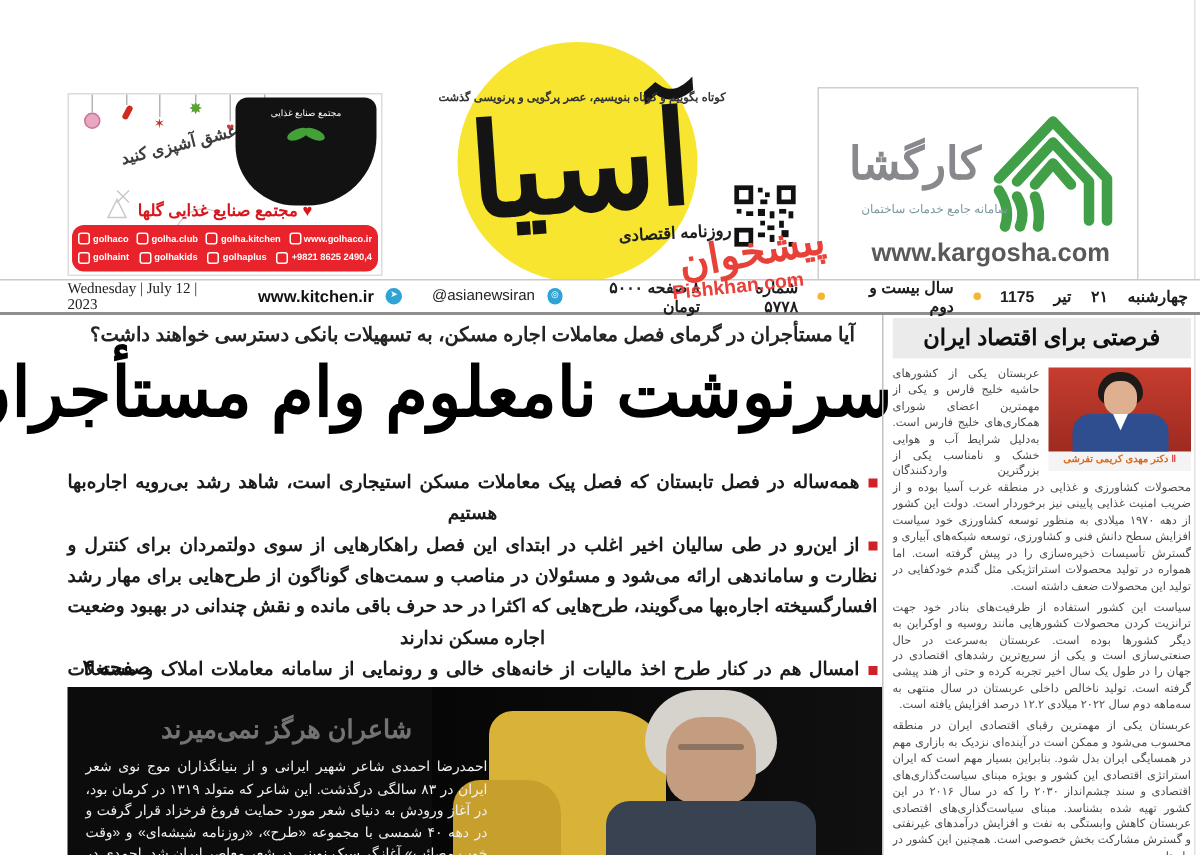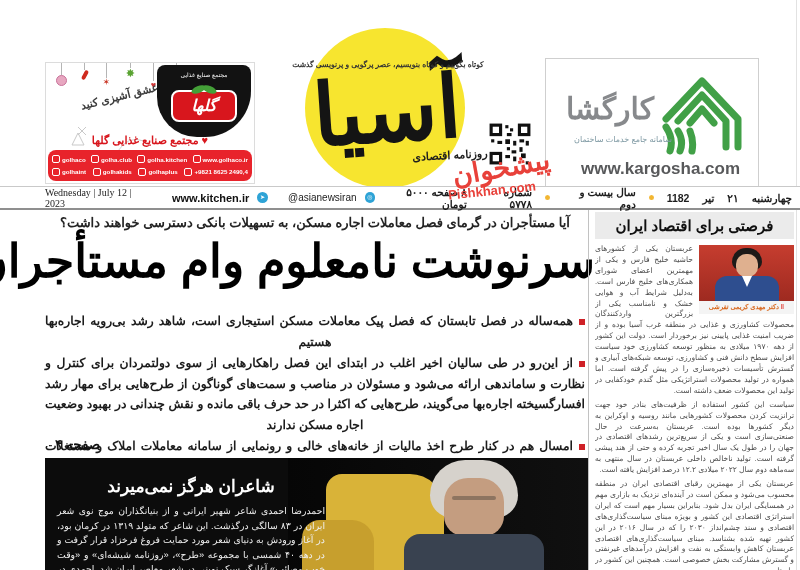--- a/index.html
+++ b/index.html
@@ -73,21 +73,21 @@
 
   
   .obit{position:absolute;left:45px;top:458px;width:543px;height:112px;background:#0c0c0c;overflow:hidden;}
   .obit-photo{position:absolute;right:0;top:0;width:300px;height:112px;background:linear-gradient(90deg,#060606,#101010);}
   .chair-back{position:absolute;left:38px;top:16px;width:118px;height:96px;background:#d9b338;border-radius:16px 34px 4px 4px;}
   .chair-arm{position:absolute;left:14px;top:62px;width:72px;height:50px;background:#c79f2d;border-radius:18px 22px 0 0;}
   .man-hair{position:absolute;right:70px;top:2px;width:88px;height:58px;background:#d6d2cc;border-radius:40px 40px 26px 26px;}
   .man-face{position:absolute;right:84px;top:20px;width:60px;height:58px;background:#c49d80;border-radius:24px 24px 20px 20px;}
   .man-brow{position:absolute;right:92px;top:38px;width:44px;height:4px;background:#8d7460;border-radius:2px;}
   .man-shirt{position:absolute;right:44px;top:76px;width:140px;height:36px;background:#394250;border-radius:16px 16px 0 0;}
-  .obit-head{position:absolute;left:12px;top:18px;width:268px;text-align:center;color:#ffffff;font-size:17px;font-weight:bold;direction:rtl;}
+  .obit-head{position:absolute;left:12px;top:18px;width:268px;text-align:center;color:#737373;font-size:17px;font-weight:bold;direction:rtl;}
   .obit-body{position:absolute;left:12px;top:46px;width:268px;color:#f0f0f0;font-size:9.3px;line-height:14.6px;direction:rtl;text-align:justify;}
 
   
   .vline{position:absolute;left:588px;top:209px;bottom:0;width:1px;background:#c2c2c2;}
   .opinion{position:absolute;left:595px;top:212px;width:199px;height:358px;overflow:hidden;}
   .op-head{background:#ebebeb;height:27px;line-height:27px;text-align:center;font-size:15px;font-weight:bold;color:#0f0f0f;direction:rtl;}
   .op-body{margin-top:5px;direction:rtl;text-align:justify;font-size:7.6px;line-height:10.9px;color:#4b4b4b;}
   .op-photo-wrap{float:right;width:95px;margin:1px 0 3px 6px;}
   .op-photo{width:95px;height:56px;background:linear-gradient(#c63d2f,#9e2a20);position:relative;overflow:hidden;}
   .p-hair{position:absolute;left:33px;top:3px;width:30px;height:22px;background:#1d1a18;border-radius:14px 14px 8px 8px;}
@@ -136,21 +136,20 @@
       <path d="M2 50 Q30 34 60 46 T138 42" stroke="#c9c9c9" fill="none" stroke-width="1.5"></path>
       <path d="M6 58 Q40 44 80 54 T138 52" stroke="#d4d4d4" fill="none" stroke-width="1.5"></path>
       <path d="M24 34 l6 -12 l6 12 z" stroke="#c9c9c9" fill="none"></path>
       <path d="M30 16 l8 8 m-8 0 l8 -8" stroke="#c9c9c9" fill="none"></path>
       <path d="M70 40 q10 -16 26 -10" stroke="#d0d0d0" fill="none"></path>
     </svg>
     <div class="golha-blob">
       <div class="chef"><span class="chef-hat"></span><span class="chef-face"></span></div>
       <div class="blob-top">مجتمع صنایع غذایی</div>
       <div class="leaves"><span class="leaf l1"></span><span class="leaf l2"></span></div>
-      <div class="golha-logo">گلها</div>
     </div>
     <div class="golha-banner"><span class="banner-heart">♥ </span><span>مجتمع صنایع غذایی گلها</span></div>
     <div class="golha-social">
       <div class="soc-row">
         <span class="soc-item">
             <span class="soc-dot"></span>
             <span>golhaco</span>
           </span>
         <span class="soc-item">
             <span class="soc-dot"></span>
@@ -239,21 +238,21 @@
   <div class="dateline">
     <span class="dl-en">Wednesday | July 12 | 2023</span>
     <span class="dl-site">www.kitchen.ir</span>
     <span class="ic-circle">➤</span>
     <span class="dl-handle">@asianewsiran</span>
     <span class="ic-circle">◎</span>
     <span class="dl-right">
       <span>چهارشنبه</span>
       <span>۲۱</span>
       <span>تیر</span>
-      <span>1182</span>
+      <span>1175</span>
       <span class="dl-dot"></span>
       <span>سال بیست و دوم</span>
       <span class="dl-dot"></span>
       <span>شماره ۵۷۷۸</span>
       <span>۸ صفحه ۵۰۰۰ تومان</span>
     </span>
   </div>
 
   <div class="kicker">آیا مستأجران در گرمای فصل معاملات اجاره مسکن، به تسهیلات بانکی دسترسی خواهند داشت؟</div>
   <div class="headline">سرنوشت نامعلوم وام مستأجران</div>

